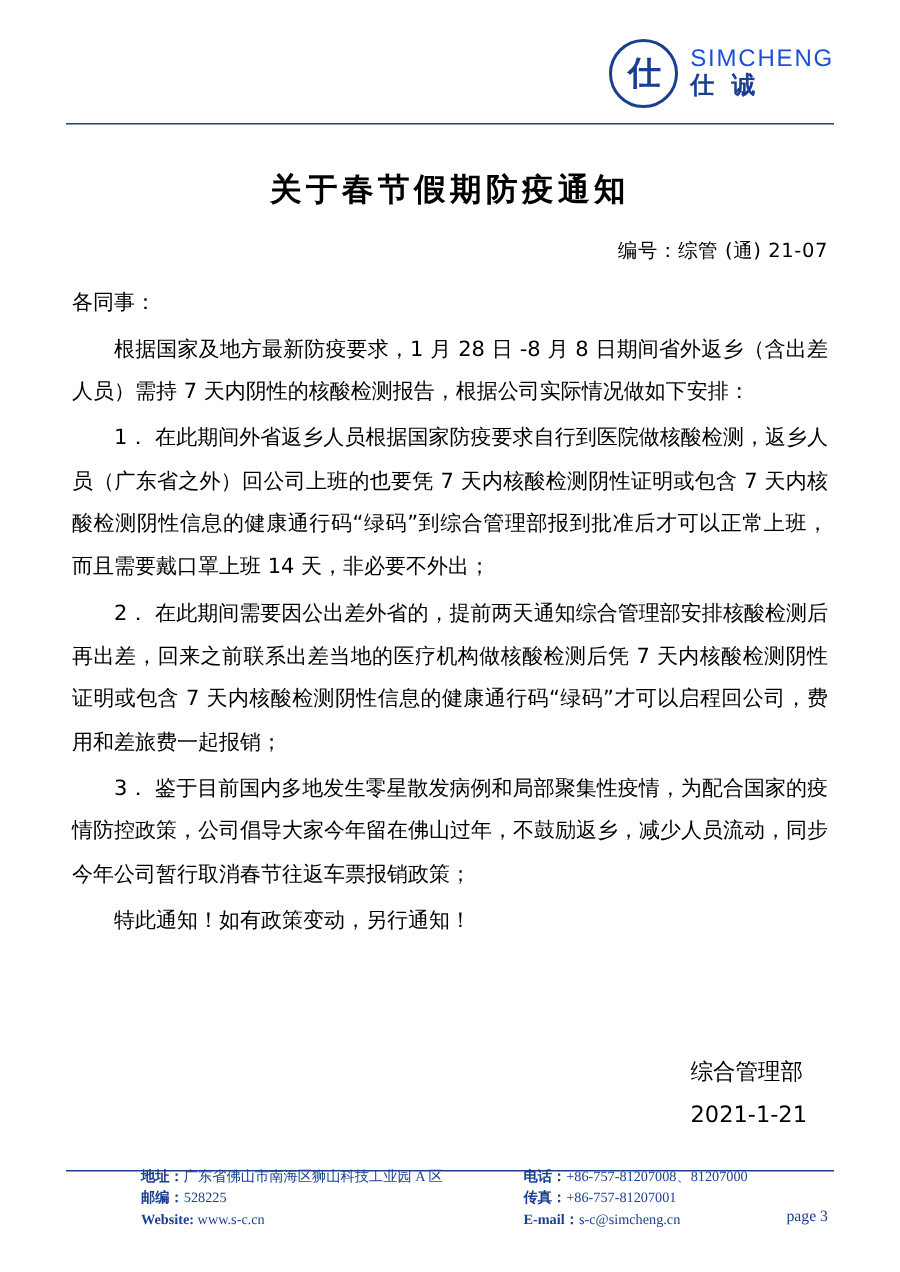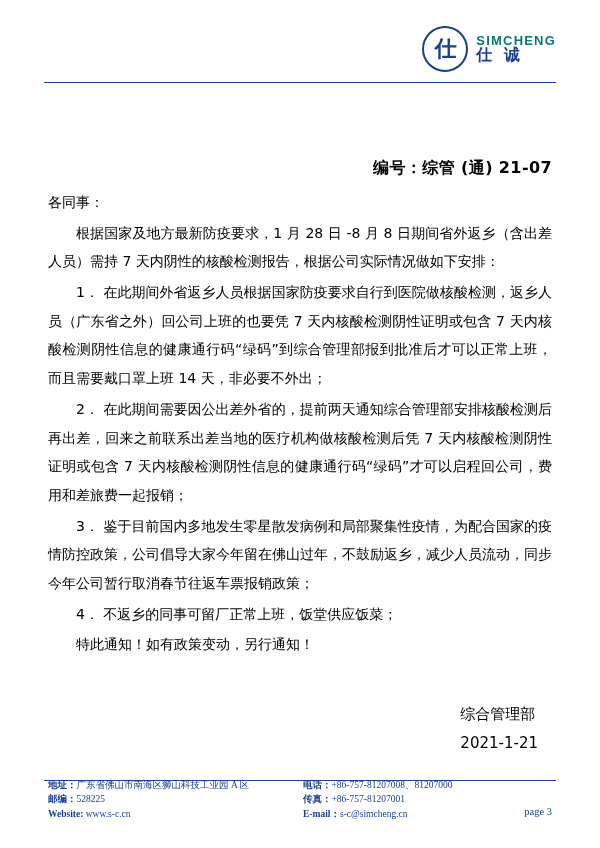--- a/index.html
+++ b/index.html
@@ -51,23 +51,23 @@
     color: #1a3f8f;
     font-size: 22px;
     font-weight: bold;
     font-family: "DejaVu Sans", sans-serif;
     letter-spacing: -1px;
   }
   .logo-text {
     line-height: 1.05;
   }
   .logo-text .en {
-    color: #0f766e;
-    font-size: 13px;
-    font-weight: bold;
+    color: #1d4ed8;
+    font-size: 16px;
+    font-weight: normal;
     letter-spacing: 1.2px;
     font-family: "Liberation Sans", sans-serif;
   }
   .logo-text .cn {
     color: #1a3f8f;
     font-size: 16px;
     font-weight: bold;
     letter-spacing: 3px;
     font-family: "DejaVu Sans", sans-serif;
   }
@@ -89,22 +89,22 @@
     font-size: 21px;
     font-weight: bold;
     letter-spacing: 3px;
     color: #000;
     font-family: "DejaVu Sans", sans-serif;
   }
   .doc-number {
     position: absolute;
     top: 158px;
     right: 48px;
-    font-size: 16px;
-    font-weight: bold;
+    font-size: 13px;
+    font-weight: normal;
     color: #000;
     font-family: "DejaVu Sans", sans-serif;
     letter-spacing: 0.4px;
     text-align: center;
   }
   .content {
     position: absolute;
     top: 188px;
     left: 48px;
     width: 504px;
@@ -150,20 +150,21 @@
     right: 48px;
     height: 42px;
     font-size: 9.5px;
     line-height: 1.52;
     color: #1a3f8f;
     font-family: "Liberation Serif", serif;
   }
   .footer-col {
     position: absolute;
     top: 0;
+    margin-left: 46px;
   }
   .footer-left { left: 0; }
   .footer-mid { left: 255px; }
   .footer-right { right: 0; top: 26px; font-size: 10.5px; }
   .footer b, .footer .lbl-b {
     font-weight: bold;
   }
 </style>
 </head>
 <body>
@@ -176,29 +177,29 @@
         <div class="glyph">仕</div>
       </div>
       <div class="logo-text">
         <div class="en">SIMCHENG</div>
         <div class="cn">仕 诚</div>
       </div>
     </div>
   </div>
   <div class="header-rule"></div>
 
+  <div class="doc-title">关于春节假期防疫通知</div>
   <div class="doc-number">编号：综管 (通) 21-07</div>
 
   <div class="content">
     <p class="salutation">各同事：</p>
     <p class="indent">根据国家及地方最新防疫要求，1 月 28 日 -8 月 8 日期间省外返乡（含出差人员）需持 7 天内阴性的核酸检测报告，根据公司实际情况做如下安排：</p>
     <p class="indent">1． 在此期间外省返乡人员根据国家防疫要求自行到医院做核酸检测，返乡人员（广东省之外）回公司上班的也要凭 7 天内核酸检测阴性证明或包含 7 天内核酸检测阴性信息的健康通行码“绿码”到综合管理部报到批准后才可以正常上班，而且需要戴口罩上班 14 天，非必要不外出；</p>
     <p class="indent">2． 在此期间需要因公出差外省的，提前两天通知综合管理部安排核酸检测后再出差，回来之前联系出差当地的医疗机构做核酸检测后凭 7 天内核酸检测阴性证明或包含 7 天内核酸检测阴性信息的健康通行码“绿码”才可以启程回公司，费用和差旅费一起报销；</p>
     <p class="indent">3． 鉴于目前国内多地发生零星散发病例和局部聚集性疫情，为配合国家的疫情防控政策，公司倡导大家今年留在佛山过年，不鼓励返乡，减少人员流动，同步今年公司暂行取消春节往返车票报销政策；</p>
-    <p class="indent">4． 不返乡的同事可留厂正常上班，饭堂供应饭菜；</p>
     <p class="indent">特此通知！如有政策变动，另行通知！</p>
   </div>
 
   <div class="signature">
     <div>综合管理部</div>
     <div>2021-1-21</div>
   </div>
 
   <div class="footer-rule"></div>
   <div class="footer">

